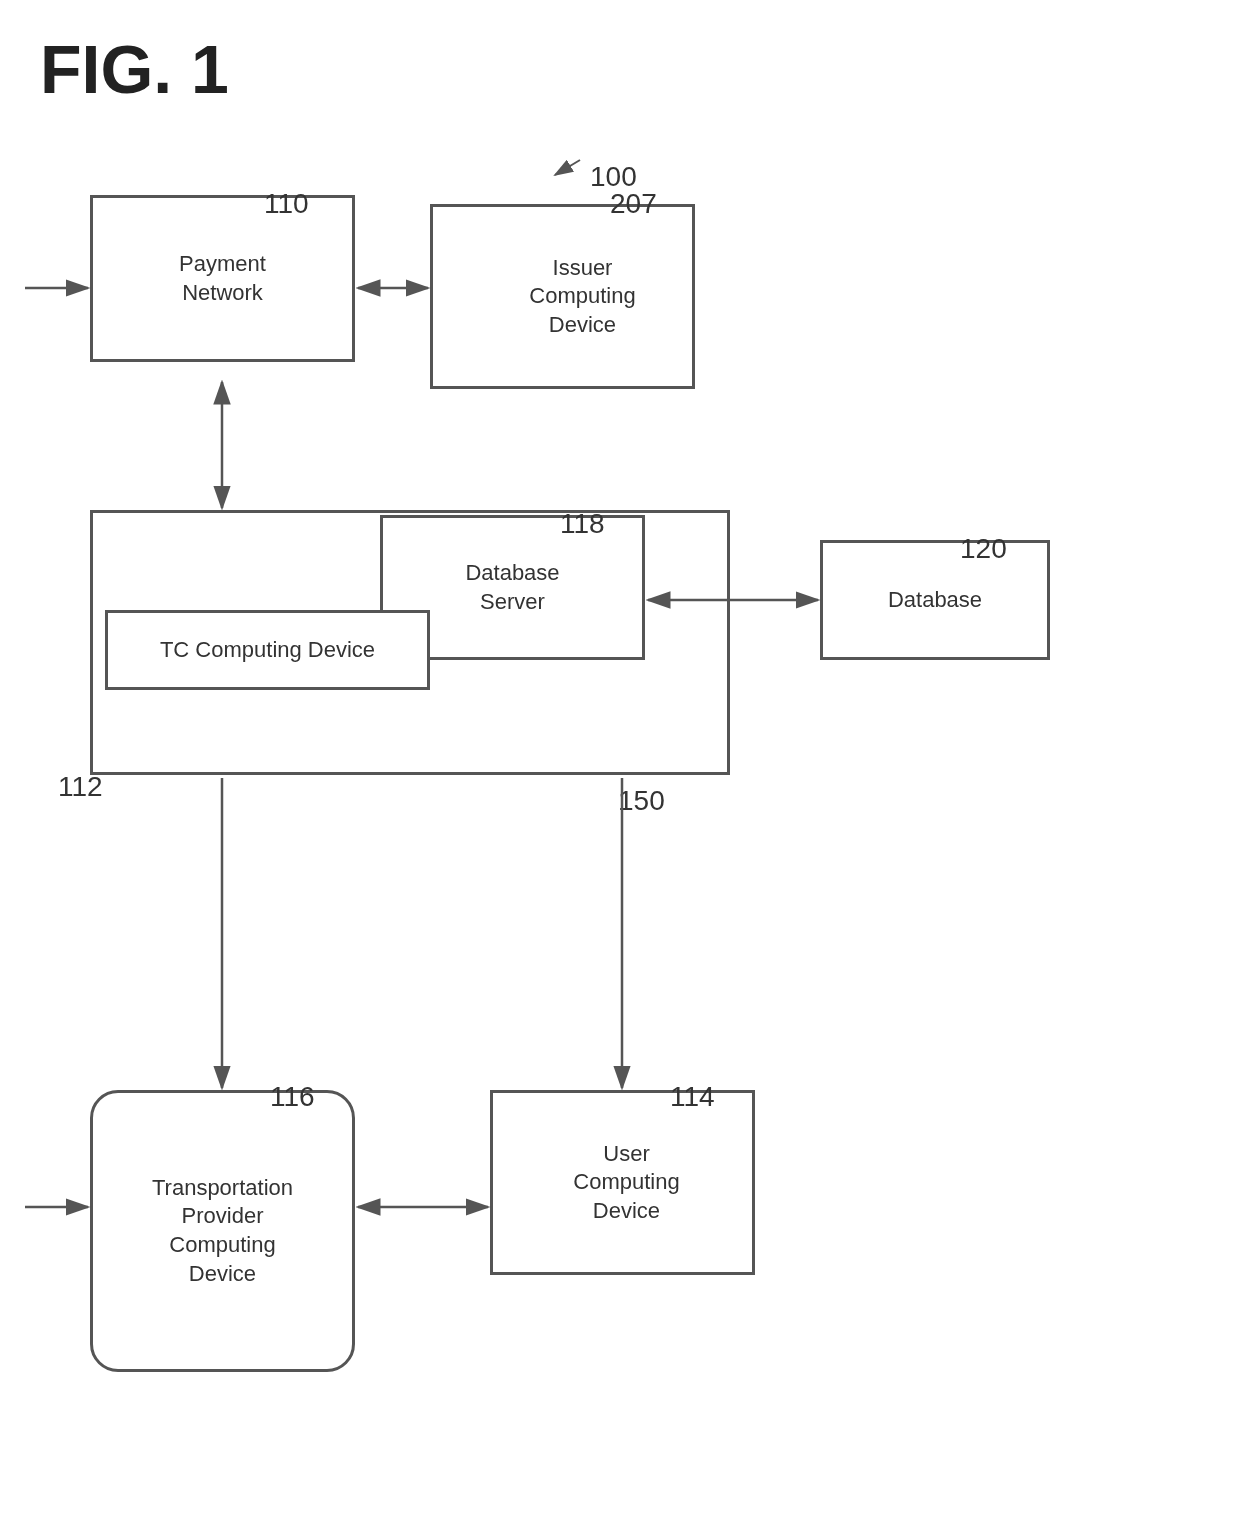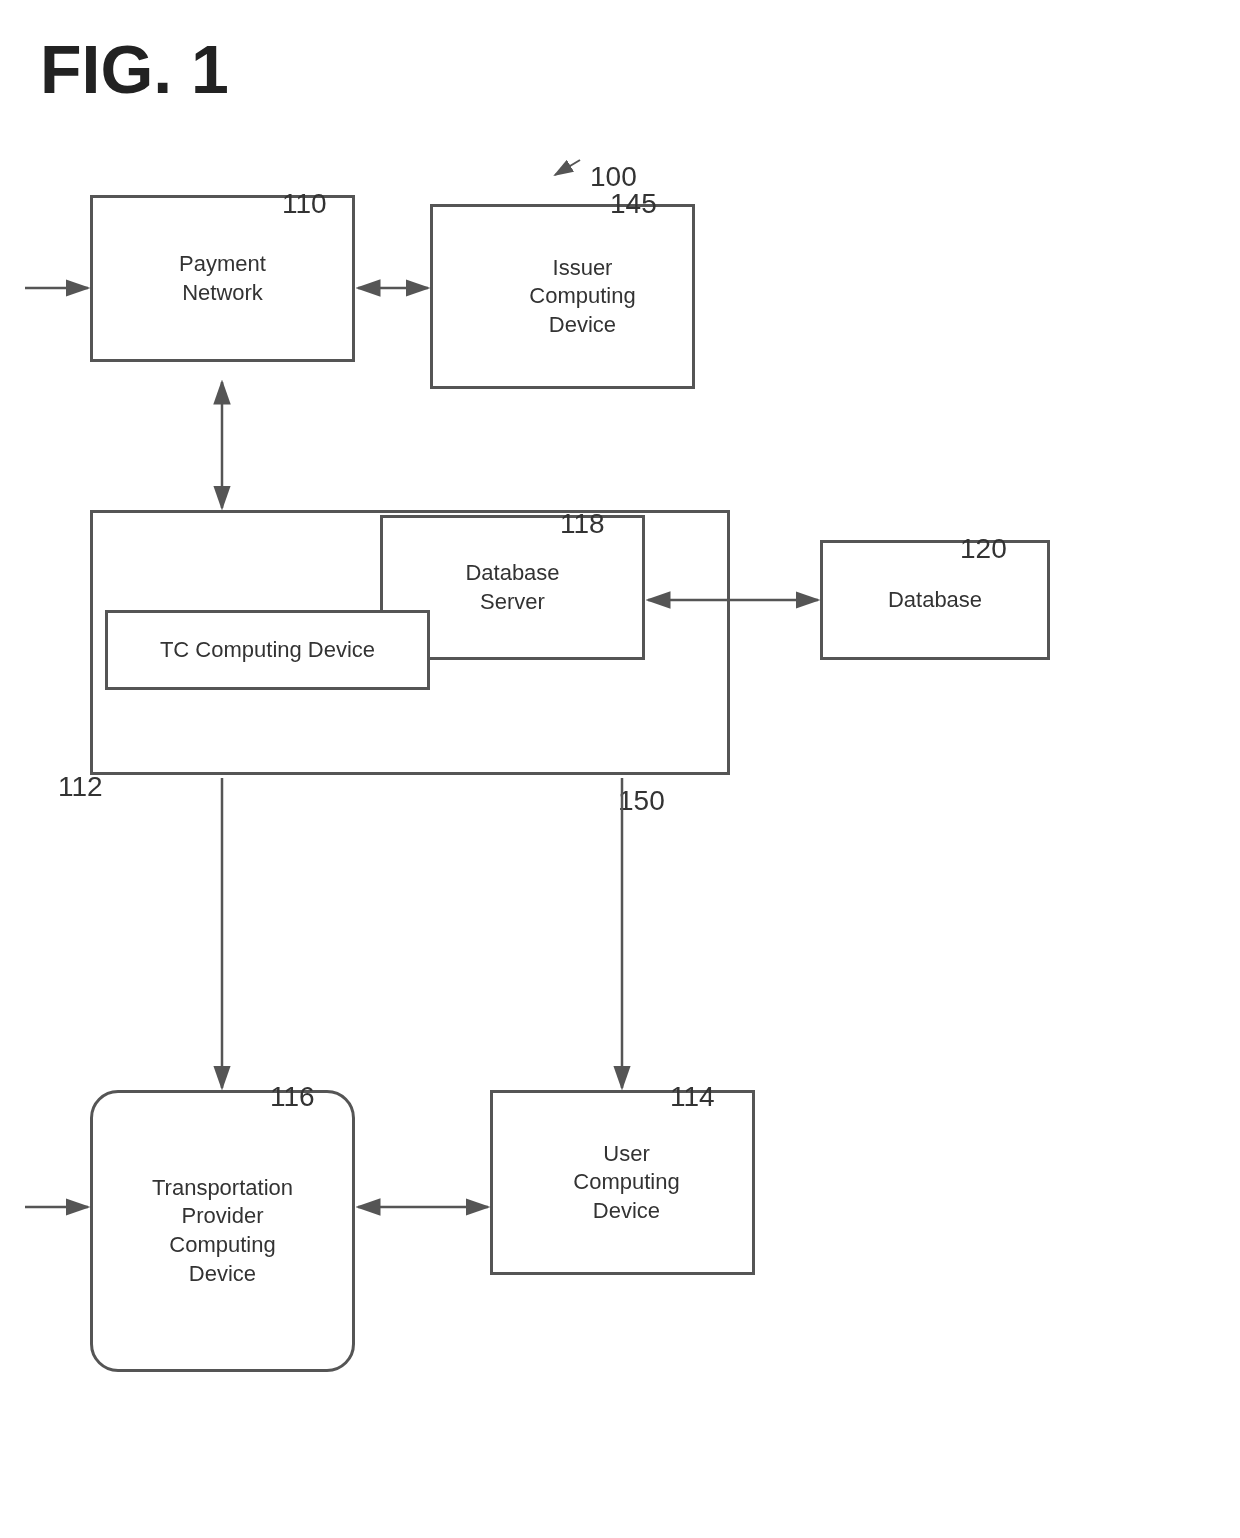--- a/index.html
+++ b/index.html
@@ -56,26 +56,26 @@
 </head>
 <body>
 
 <div class="fig-title">FIG. 1</div>
 
 <div class="ref" style="top:148px; left:590px;">100</div>
 
 <div class="box" style="left:90px; top:195px; width:265px; height:167px;">
   <span>Payment<br>Network</span>
 </div>
-<div class="ref" style="top:175px; left:282px;">110</div>
+<div class="ref" style="top:175px; left:264px;">110</div>
 
 <div class="box" style="left:430px; top:204px; width:265px; height:185px;padding-left:40px;">
   <span>Issuer<br>Computing<br>Device</span>
 </div>
-<div class="ref" style="top:175px; left:610px;">145</div>
+<div class="ref" style="top:175px; left:610px;">207</div>
 
 <div class="box" style="left:90px; top:510px; width:640px; height:265px;"></div>
 <div class="ref" style="top:758px; left:58px;">112</div>
 
 <div class="box" style="left:380px; top:515px; width:265px; height:145px;">
   <span>Database<br>Server</span>
 </div>
 <div class="ref" style="top:495px; left:560px;">118</div>
 
 <div class="box" style="left:105px; top:610px; width:325px; height:80px;">

